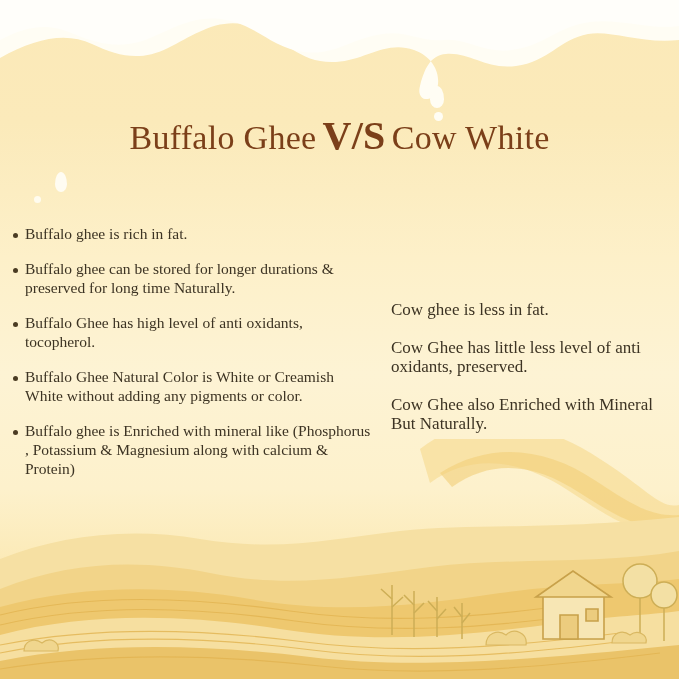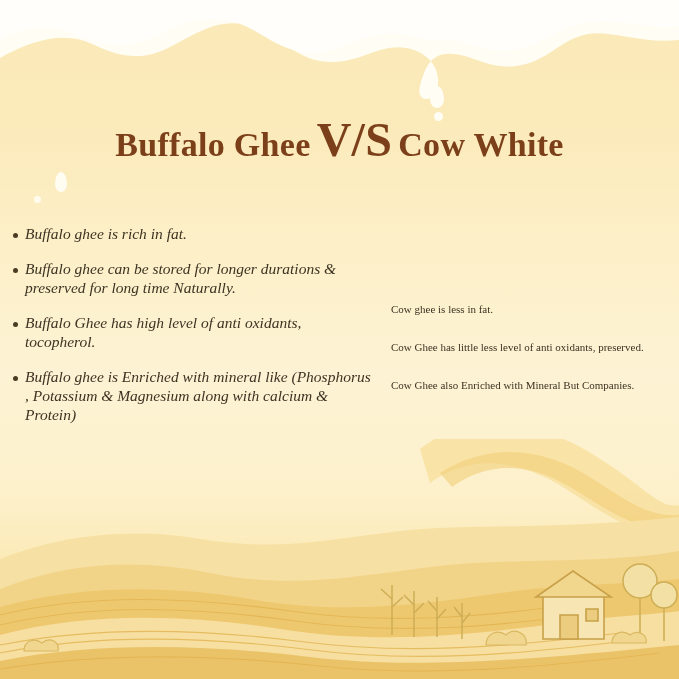--- a/index.html
+++ b/index.html
@@ -61,25 +61,25 @@
     position: absolute;
     top: 112px;
     left: 0;
     width: 679px;
     text-align: center;
     color: #7b3f19;
     letter-spacing: .3px;
   }
   .title .t-main {
     font-size: 34px;
-    font-weight: bold;
+    font-weight: normal;
     text-align: right;
   }
   .title .t-vs {
-    font-size: 48px;
+    font-size: 40px;
     font-weight: bold;
     padding: 0 6px;
   }
 
   
   .col-left {
     position: absolute;
     left: 13px;
     top: 224px;
     width: 360px;
@@ -101,25 +101,24 @@
     width: 5px;
     height: 5px;
     border-radius: 50%;
     background: #4a3b22;
     margin: 9px 7px 0 0;
   }
   .bullet-text {
     color: #3c3323;
     font-size: 15.5px;
     line-height: 19px;
-    font-style: italic;
   }
   .plain-row {
     color: #3c3323;
-    font-size: 11px;
+    font-size: 17px;
     line-height: 19px;
     margin-bottom: 19px;
   }
 </style>
 </head>
 <body>
 
 <div class="poster">
 
   <svg class="milk-top" viewBox="0 0 679 190" preserveAspectRatio="none">
@@ -220,23 +219,27 @@
     <div class="bullet-row">
       <span class="bullet-dot"></span>
       <span class="bullet-text">Buffalo ghee can be stored for longer durations &amp; preserved for long time Naturally.</span>
     </div>
     <div class="bullet-row">
       <span class="bullet-dot"></span>
       <span class="bullet-text">Buffalo Ghee has high level of anti oxidants, tocopherol.</span>
     </div>
     <div class="bullet-row">
       <span class="bullet-dot"></span>
+      <span class="bullet-text">Buffalo Ghee Natural Color is White or Creamish White without adding any pigments or color.</span>
+    </div>
+    <div class="bullet-row">
+      <span class="bullet-dot"></span>
       <span class="bullet-text">Buffalo ghee is Enriched with mineral like (Phosphorus , Potassium &amp; Magnesium along with calcium &amp; Protein)</span>
     </div>
   </div>
 
   <div class="col-right">
     <div class="plain-row">Cow ghee is less in fat.</div>
     <div class="plain-row">Cow Ghee has little less level of anti oxidants, preserved.</div>
-    <div class="plain-row">Cow Ghee also Enriched with Mineral But Companies.</div>
+    <div class="plain-row">Cow Ghee also Enriched with Mineral But Naturally.</div>
   </div>
 
 </div>
 
 </body></html>

